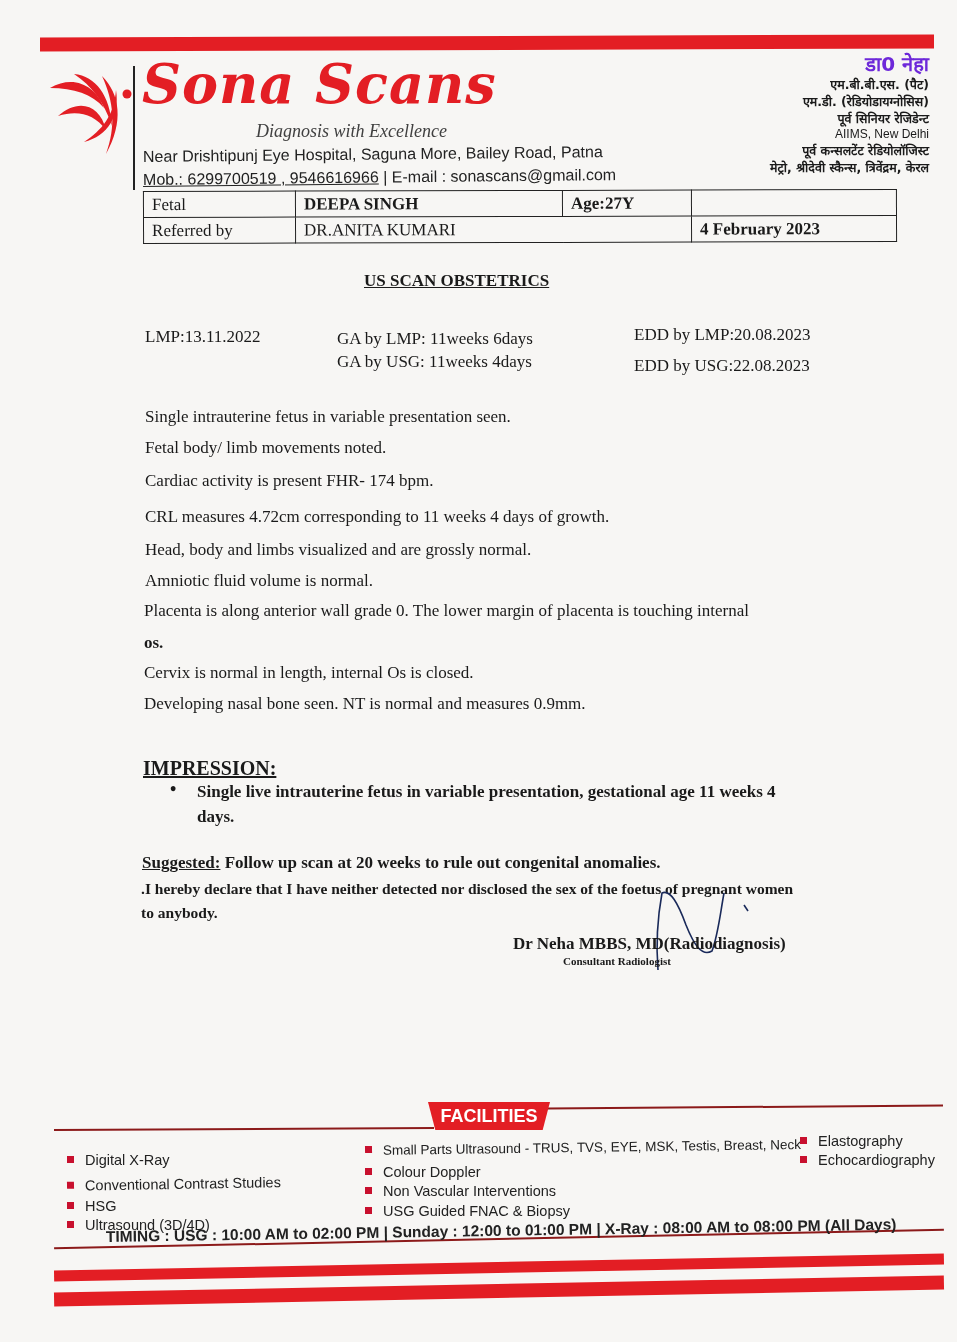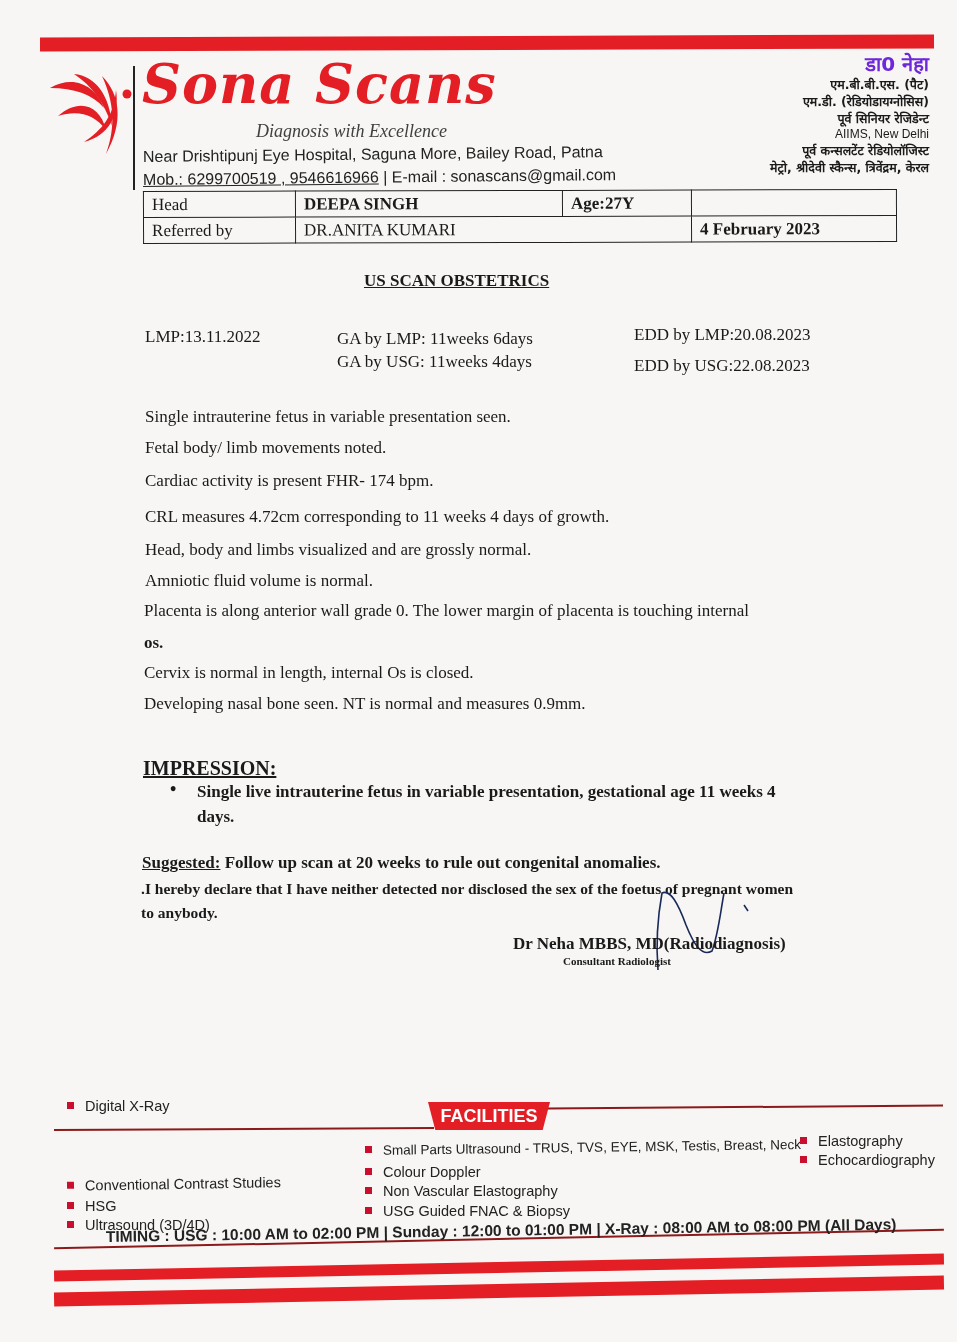--- a/index.html
+++ b/index.html
@@ -87,21 +87,21 @@
   <div class="line">एम.डी. (रेडियोडायग्नोसिस)</div>
   <div class="line">पूर्व सिनियर रेजिडेन्ट</div>
   <div class="line aiims">AIIMS, New Delhi</div>
   <div class="line">पूर्व कन्सलटेंट रेडियोलॉजिस्ट</div>
   <div class="line">मेट्रो, श्रीदेवी स्कैन्स, त्रिवेंद्रम, केरल</div>
 </div>
 
 <table class="abs ptable">
   <tbody>
       <tr>
-    <td style="width:135px">Head</td>
+    <td style="width:135px">Fetal</td>
     <td style="width:250px" class="b">DEEPA SINGH</td>
     <td style="width:112px" class="b">Age:27Y</td>
     <td></td>
   </tr>
   <tr>
     <td>Referred by</td>
     <td colspan="2">DR.ANITA KUMARI</td>
     <td class="b">4 February 2023</td>
   </tr>
 </tbody>
@@ -143,28 +143,28 @@
 </svg>
 
 <div class="abs sig-name">Dr Neha  MBBS, MD(Radiodiagnosis)</div>
 <div class="abs sig-title">Consultant Radiologist</div>
 
 <div class="abs fac-line" style="left:54px;top:1128px;width:380px;transform:rotate(-0.3deg)"></div>
 <div class="abs fac-line" style="left:548px;top:1106px;width:395px;transform:rotate(-0.4deg)"></div>
 <div class="abs fac-badge">FACILITIES</div>
 
 <div class="fac-list">
-  <div class="fac-item" style="left:67px;top:1098px"><span class="sq"></span><span>Digital X-Ray</span></div>
+  <div class="fac-item" style="left:67px;top:1152px"><span class="sq"></span><span>Digital X-Ray</span></div>
   <div class="fac-item" style="left:67px;top:1176px;transform:rotate(-1deg)"><span class="sq"></span><span>Conventional Contrast Studies</span></div>
   <div class="fac-item" style="left:67px;top:1198px"><span class="sq"></span><span>HSG</span></div>
   <div class="fac-item" style="left:67px;top:1217px"><span class="sq"></span><span>Ultrasound (3D/4D)</span></div>
 
   <div class="fac-item" style="left:365px;top:1140px;font-size:13.5px;transform:rotate(-0.8deg)"><span class="sq"></span><span>Small Parts Ultrasound - TRUS, TVS, EYE, MSK, Testis, Breast, Neck</span></div>
   <div class="fac-item" style="left:365px;top:1164px"><span class="sq"></span><span>Colour Doppler</span></div>
-  <div class="fac-item" style="left:365px;top:1183px"><span class="sq"></span><span>Non Vascular Elastography</span></div>
+  <div class="fac-item" style="left:365px;top:1183px"><span class="sq"></span><span>Non Vascular Interventions</span></div>
   <div class="fac-item" style="left:365px;top:1203px"><span class="sq"></span><span>USG Guided FNAC &amp; Biopsy</span></div>
 
   <div class="fac-item" style="left:800px;top:1133px"><span class="sq"></span><span>Elastography</span></div>
   <div class="fac-item" style="left:800px;top:1152px"><span class="sq"></span><span>Echocardiography</span></div>
 </div>
 
 <div class="abs fac-line" style="left:54px;top:1238px;width:890px;transform:rotate(-1.2deg)"></div>
 <div class="abs timing">TIMING : USG : 10:00 AM to 02:00 PM | Sunday : 12:00 to 01:00 PM | X-Ray : 08:00 AM to 08:00 PM (All Days)</div>
 
 <div class="abs red-band" style="left:54px;top:1262px;width:890px;transform:rotate(-1.1deg)"></div>

